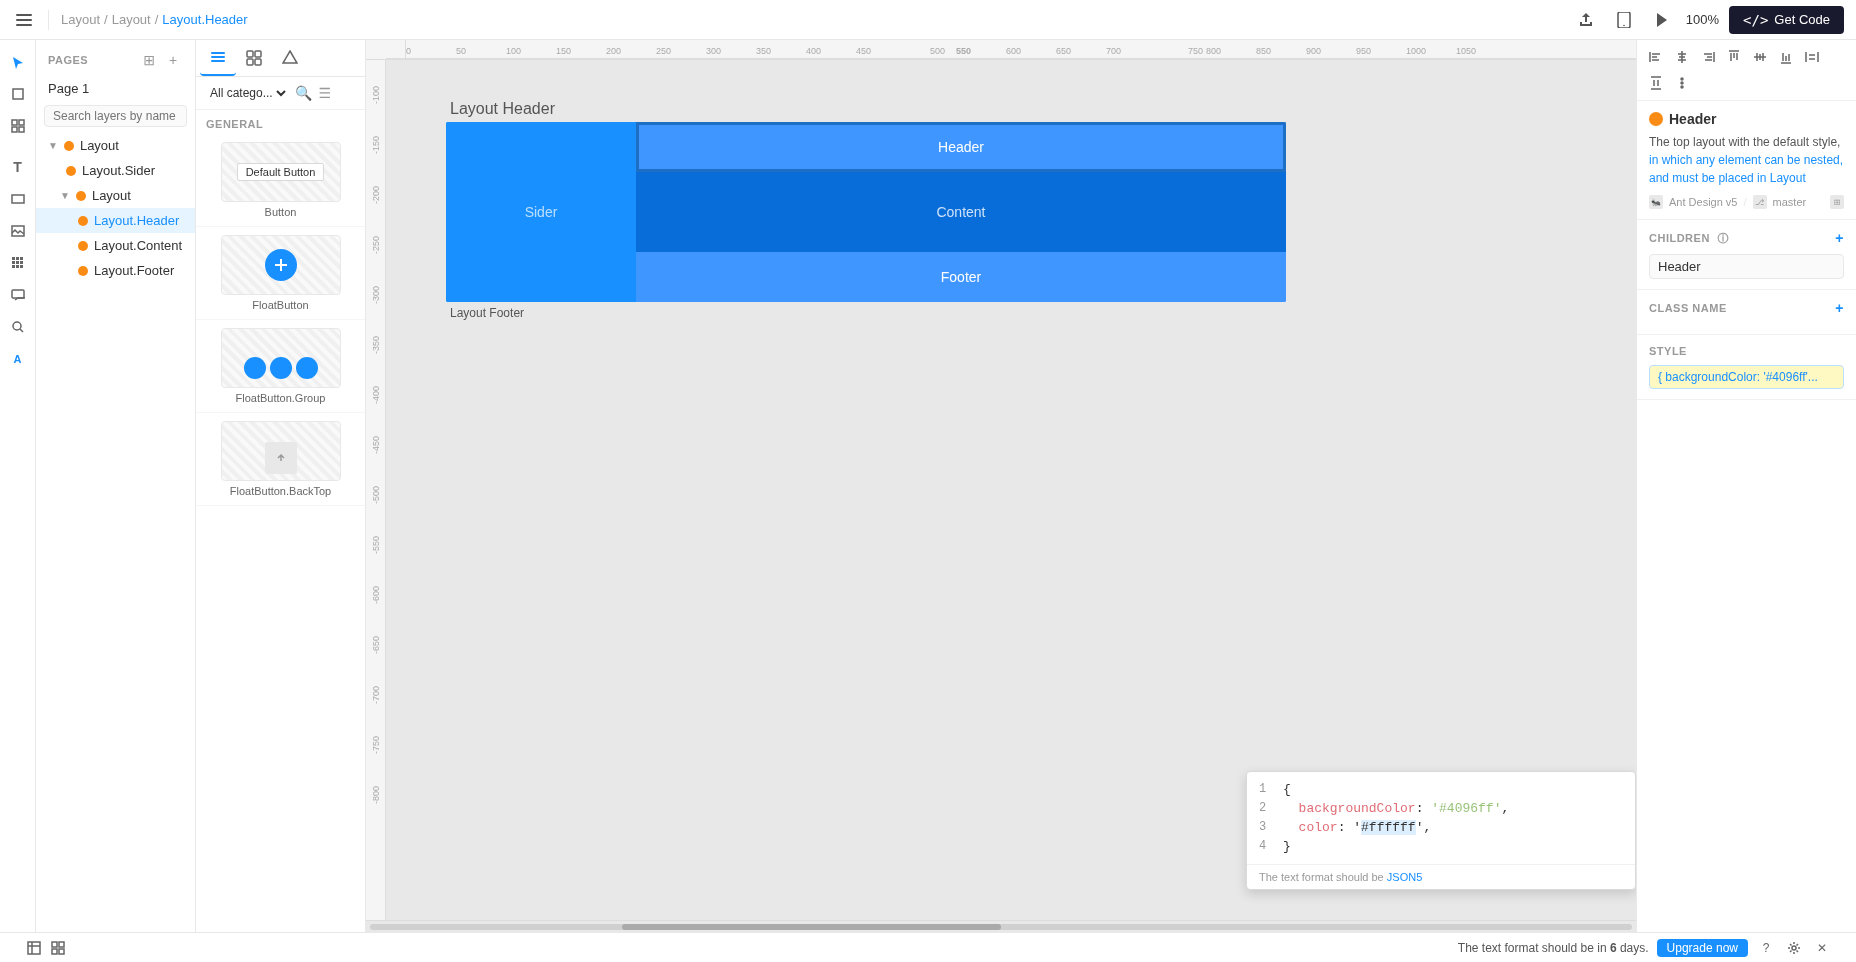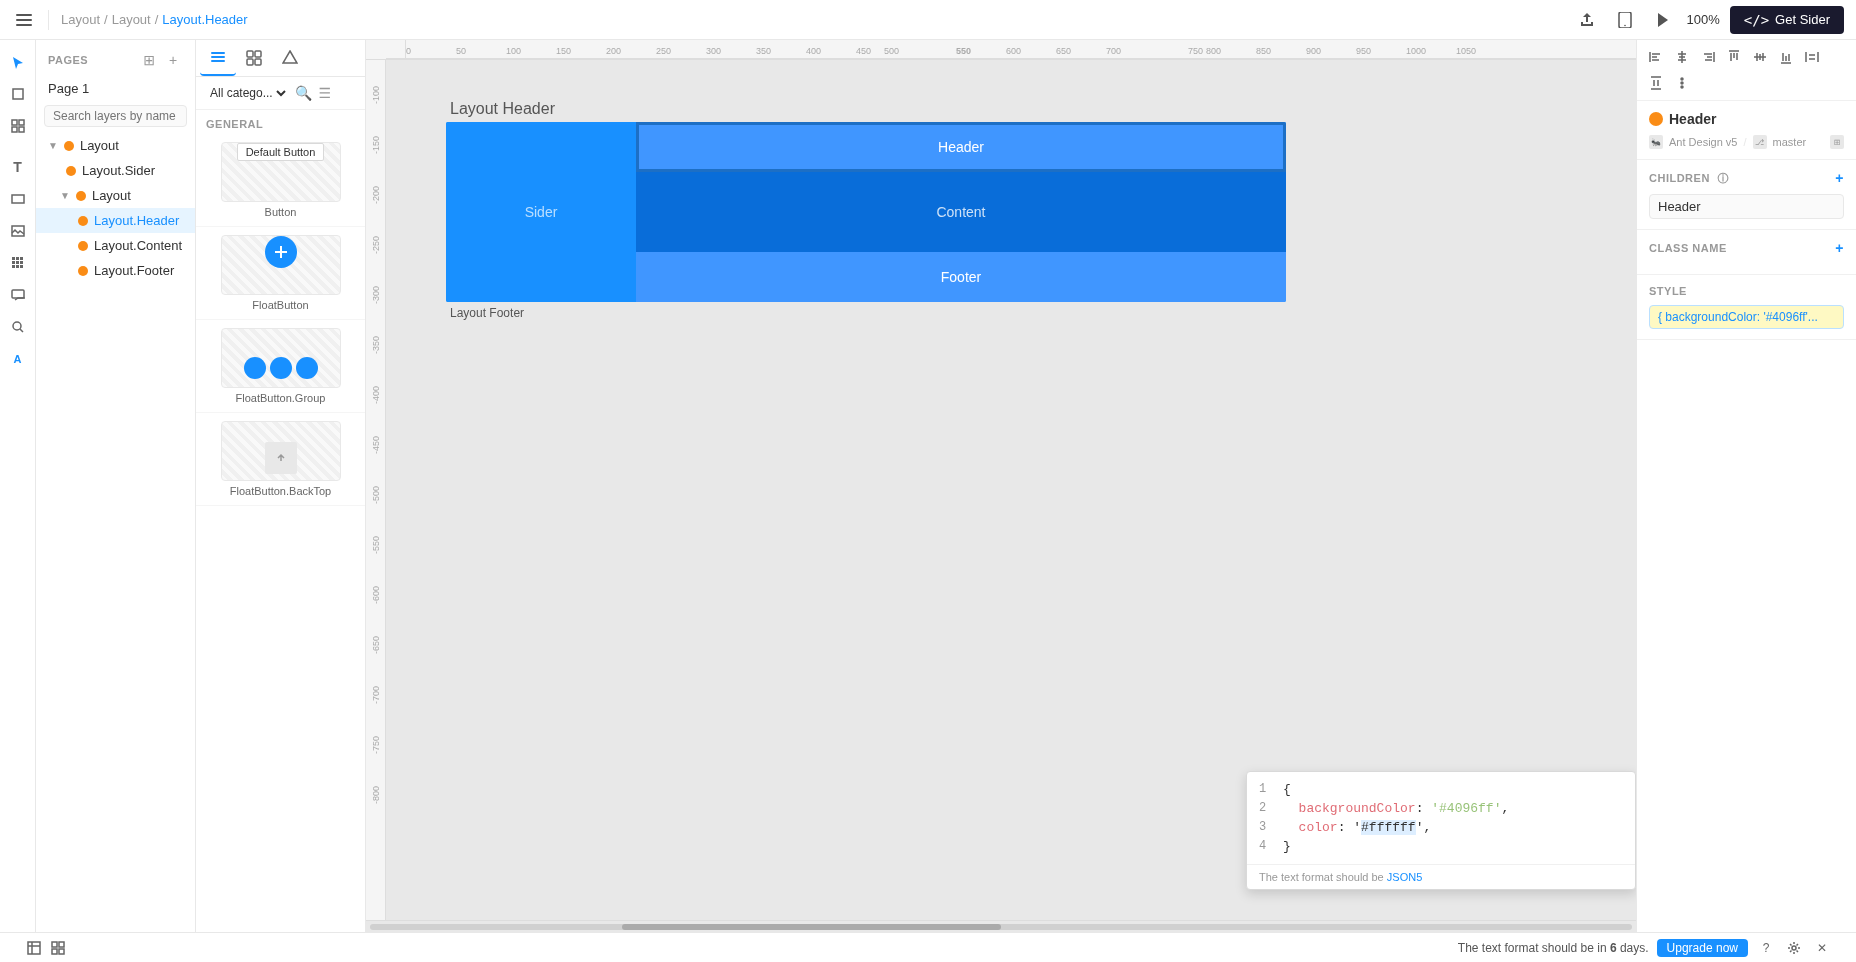--- a/index.html
+++ b/index.html
@@ -47,21 +47,21 @@
     .component-panel-header select { border: none; outline: none; font-size: 12px; color: #333; cursor: pointer; background: transparent; }
     .component-panel-header .icon { color: #999; cursor: pointer; }
     .component-section-title { padding: 8px 10px 4px; font-size: 11px; font-weight: 600; color: #999; letter-spacing: 0.5px; }
     .component-grid { display: flex; flex-direction: column; }
     .component-item {
       display: flex; flex-direction: column; align-items: center; justify-content: center;
       padding: 8px; cursor: pointer; border-bottom: 1px solid #f5f5f5;
     }
     .component-item-preview {
       width: 120px; height: 60px; background: #f9f9f9; border: 1px solid #e8e8e8;
-      border-radius: 4px; margin-bottom: 4px; display: flex; align-items: flex-start; justify-content: center;
+      border-radius: 4px; margin-bottom: 4px; display: flex; align-items: center; justify-content: center;
       position: relative; overflow: hidden;
     }
     .component-item-label { font-size: 11px; color: #666; }
     .btn-preview { background: #fff; border: 1px solid #d9d9d9; border-radius: 2px; padding: 2px 8px; font-size: 11px; color: #333; }
     .float-btn-preview {
       width: 32px; height: 32px; background: #1890ff; border-radius: 50%;
       display: flex; align-items: center; justify-content: center; color: #fff; font-size: 16px;
     }
     .float-btn-group-preview { display: flex; gap: 4px; }
     .float-btn-group-preview .mini { width: 22px; height: 22px; background: #1890ff; border-radius: 50%; }
@@ -179,21 +179,21 @@
       </svg>
     </div>
     <div class="topbar-icon-btn">
       <svg width="14" height="16" viewBox="0 0 14 16" fill="currentColor">
         <polygon points="2,1 12,8 2,15"></polygon>
       </svg>
     </div>
     <span class="topbar-percent">100%</span>
     <button class="get-code-btn">
       <span class="code-icon">&lt;/&gt;</span>
-      <span>Get Sider</span>
+      <span>Get Code</span>
     </button>
   </div>
 </div>
 
 <div class="main-area">
 
   <div class="left-panel">
     <div class="left-panel-header">
       <span class="left-panel-title">PAGES</span>
       <div class="left-panel-icons">
@@ -385,21 +385,21 @@
         <span class="ruler-num" style="left:0px;">0</span>
         <span class="ruler-num" style="left:50px;">50</span>
         <span class="ruler-num" style="left:100px;">100</span>
         <span class="ruler-num" style="left:150px;">150</span>
         <span class="ruler-num" style="left:200px;">200</span>
         <span class="ruler-num" style="left:250px;">250</span>
         <span class="ruler-num" style="left:300px;">300</span>
         <span class="ruler-num" style="left:350px;">350</span>
         <span class="ruler-num" style="left:400px;">400</span>
         <span class="ruler-num" style="left:450px;">450</span>
-        <span class="ruler-num" style="left:478px;">500</span>
+        <span class="ruler-num" style="left:524px;">500</span>
         <span class="ruler-num" style="left:550px;font-weight:bold;">550</span>
         <span class="ruler-num" style="left:600px;">600</span>
         <span class="ruler-num" style="left:650px;">650</span>
         <span class="ruler-num" style="left:700px;">700</span>
         <span class="ruler-num" style="left:750px;margin-left:32px;">750</span>
         <span class="ruler-num" style="left:800px;">800</span>
         <span class="ruler-num" style="left:850px;">850</span>
         <span class="ruler-num" style="left:900px;">900</span>
         <span class="ruler-num" style="left:950px;">950</span>
         <span class="ruler-num" style="left:1000px;">1000</span>
@@ -540,20 +540,23 @@
           <circle cx="7" cy="11" r="1" fill="currentColor"></circle>
         </svg>
       </div>
     </div>
 
     <div class="props-section">
       <div class="props-component-header">
         <div class="props-component-dot"></div>
         <span class="props-component-name">Header</span>
       </div>
+      <div class="props-description">
+        The top layout with the default style, <span class="highlight">in which any element can be nested, and must be placed in Layout</span>
+      </div>
       <div class="props-meta">
         <div class="props-meta-icon">🐜</div>
         <span>Ant Design v5</span>
         <span style="color:#e8e8e8;">/</span>
         <div class="props-meta-icon">⎇</div>
         <span>master</span>
         <div class="props-meta-icon" style="margin-left:auto;">⊞</div>
       </div>
     </div>
 

